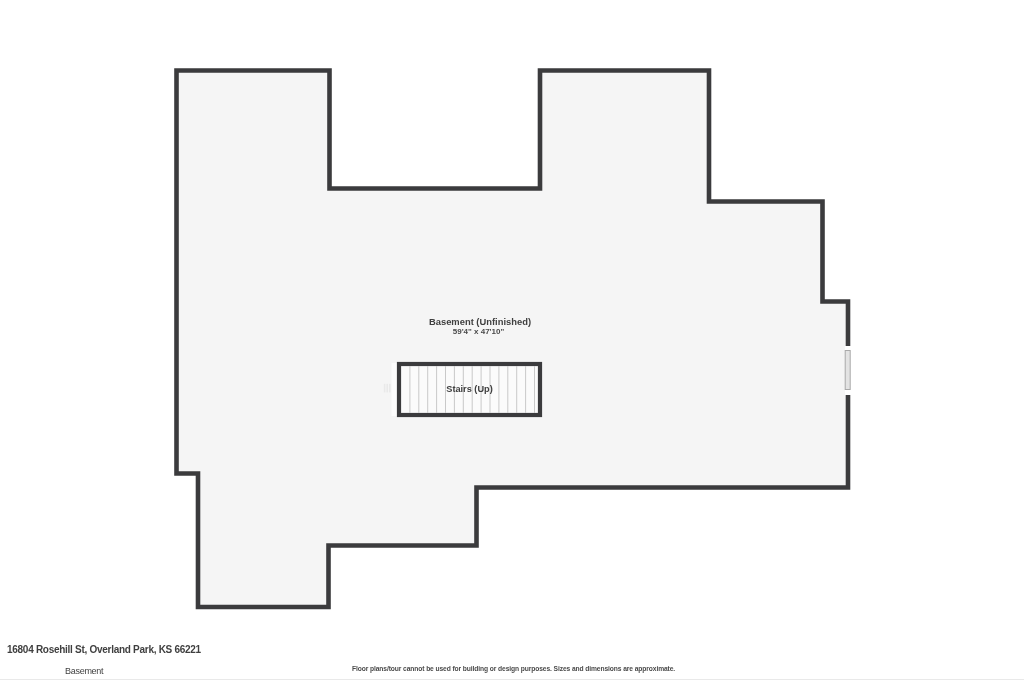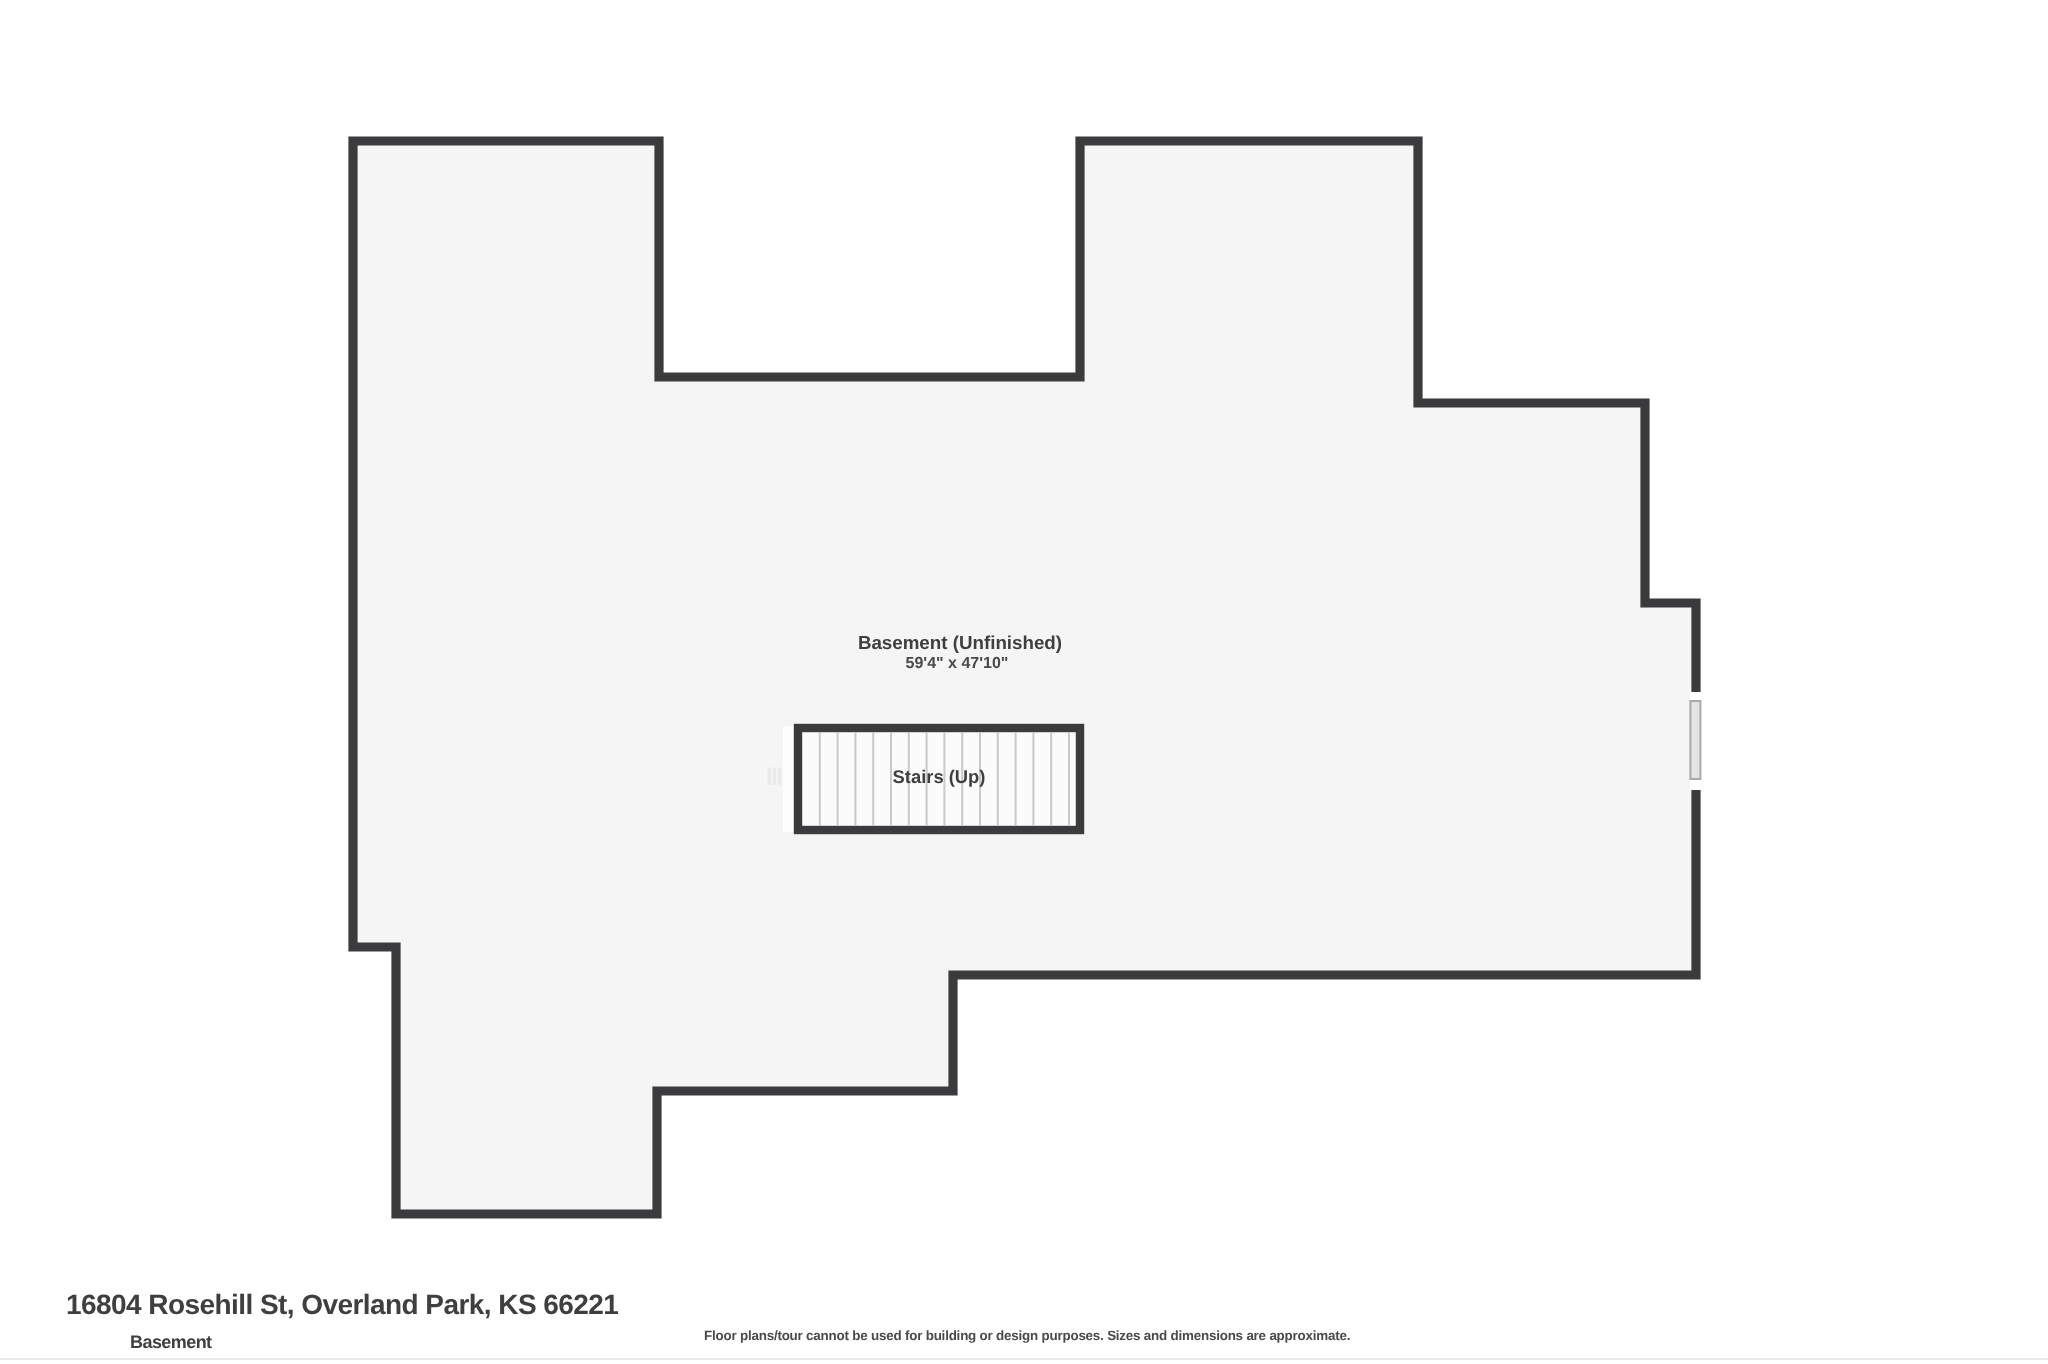--- a/index.html
+++ b/index.html
@@ -1,18 +1,18 @@
 <!DOCTYPE html>
 <html><head>
 <meta charset="utf-8">
 <style>
   html,body{margin:0;padding:0;}
   body{width:1024px;height:682px;background:#ffffff;font-family:"Liberation Sans",sans-serif;overflow:hidden;position:relative;}
-  .addr{position:absolute;left:33px;top:643.5px;font-size:14px;font-weight:bold;color:#3f3f3f;letter-spacing:-0.28px;}
-  .floor{position:absolute;left:17px;top:666px;font-size:9px;font-weight:bold;color:#3f3f3f;letter-spacing:-0.28px;padding-left:48px;}
+  .addr{position:absolute;left:7px;top:643.5px;font-size:10px;font-weight:bold;color:#3f3f3f;letter-spacing:-0.28px;}
+  .floor{position:absolute;left:17px;top:666px;font-size:9px;font-weight:normal;color:#3f3f3f;letter-spacing:-0.28px;padding-left:48px;}
   .disclaimer{position:absolute;left:352px;top:664.5px;font-size:6.7px;font-weight:bold;color:#4a4a4a;letter-spacing:-0.1px;}
   .bottomline{position:absolute;left:0;top:679px;width:1024px;height:1px;background:#e9e9e9;}
 </style>
 </head>
 <body>
 <svg width="1024" height="682" viewBox="0 0 1024 682" style="position:absolute;left:0;top:0;">
 
   <g>
 
     <polygon points="176.5,70.5 329.5,70.5 329.5,188.5 540,188.5 540,70.5 709,70.5 709,201.5 822.5,201.5 822.5,301.5 848,301.5 848,487.5 476.5,487.5 476.5,545.5 328.5,545.5 328.5,607 198,607 198,473.5 176.5,473.5" fill="#f5f5f5" stroke="#3b3b3d" stroke-width="4.6" stroke-linejoin="miter"></polygon>

